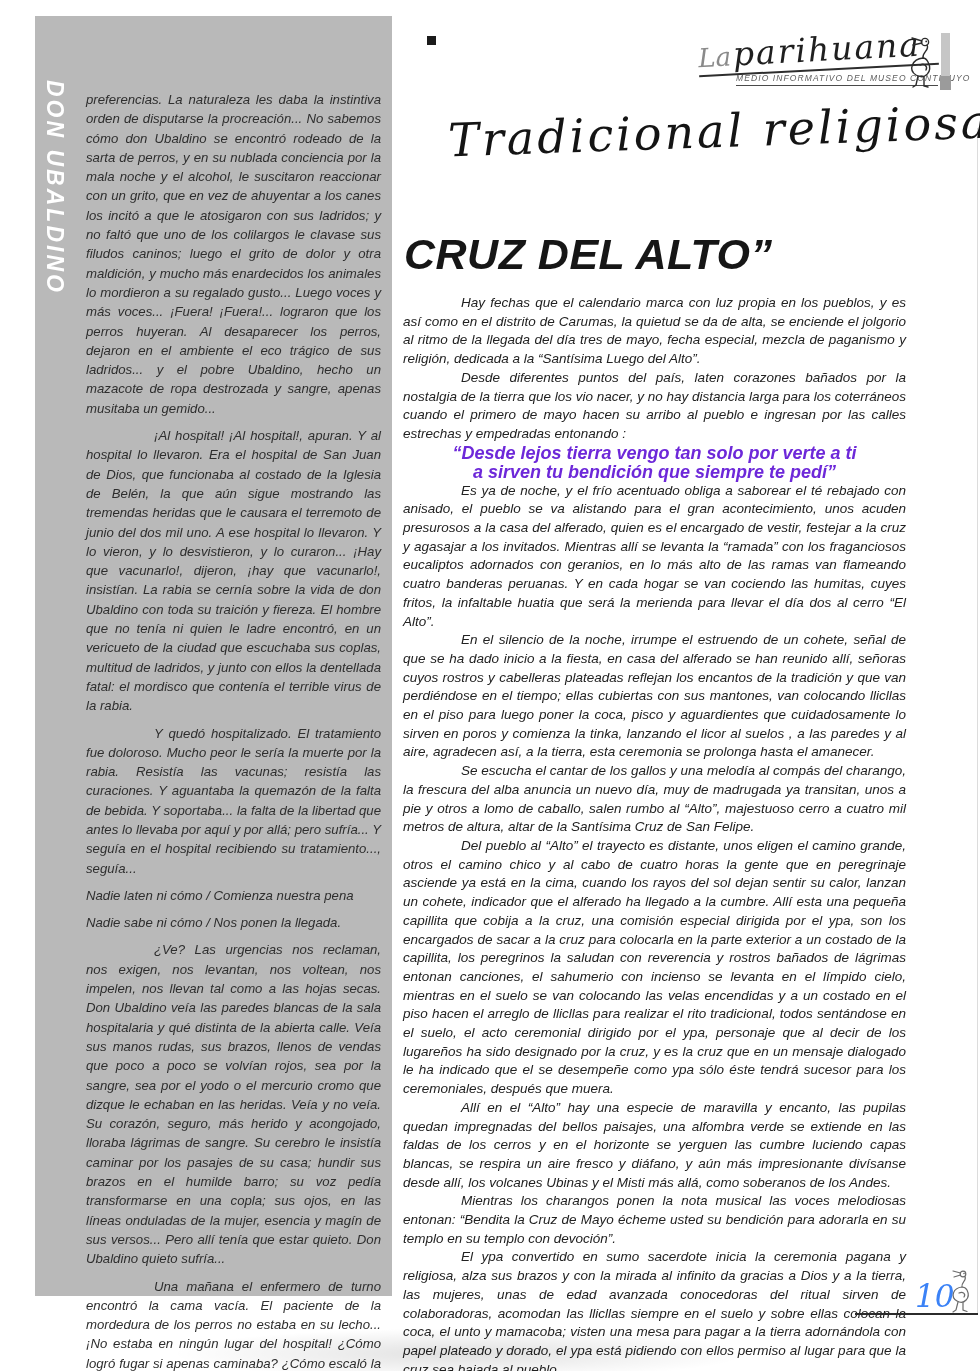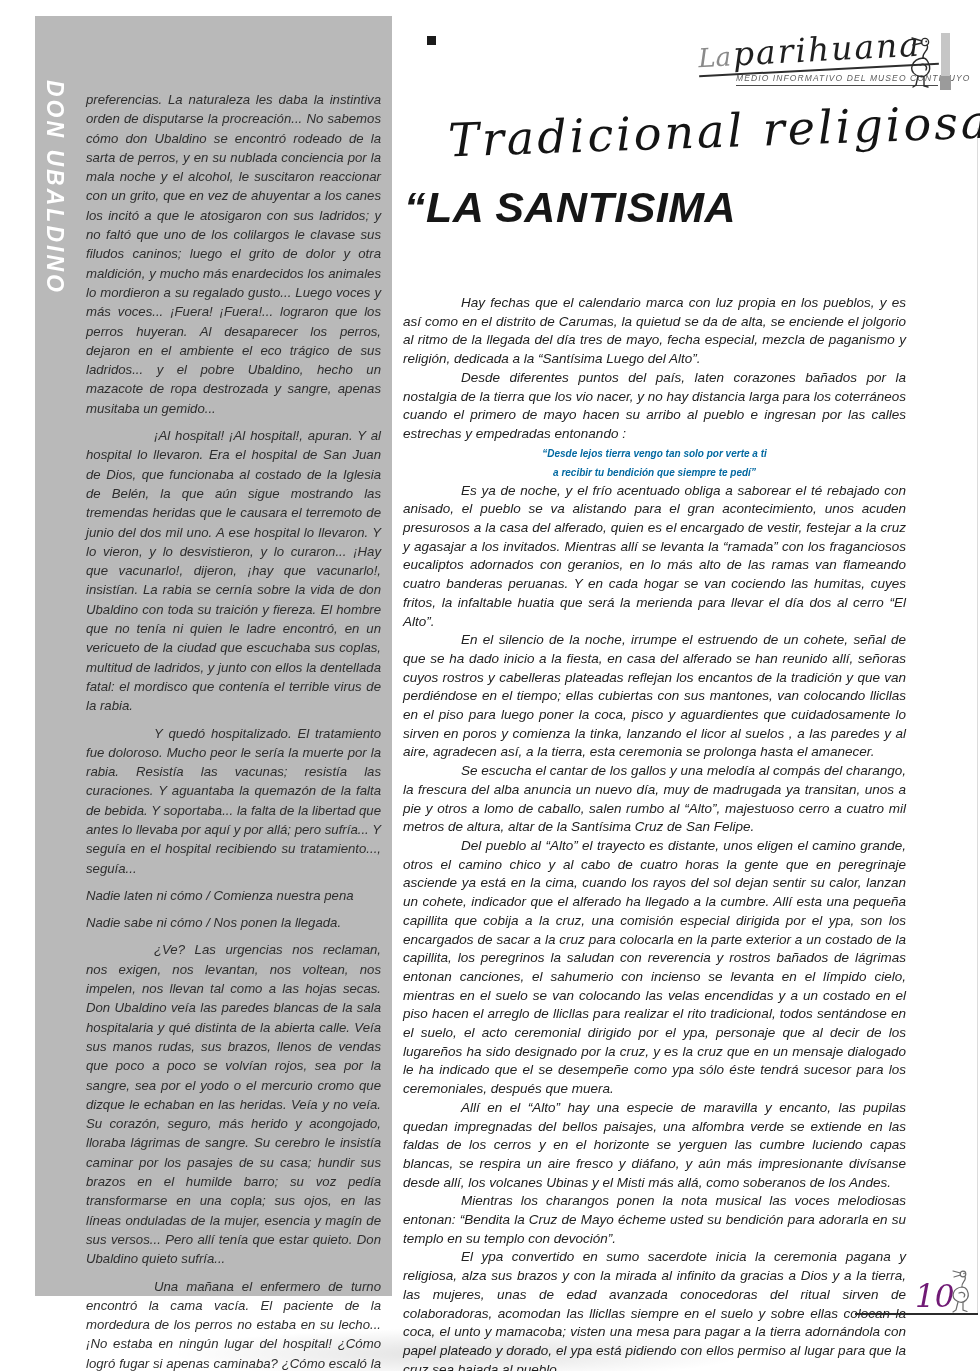--- a/index.html
+++ b/index.html
@@ -39,25 +39,25 @@
               font-style:italic;font-size:46px;color:#141414;letter-spacing:3px;
               transform:rotate(-2deg);white-space:nowrap;}
   .title{position:absolute;left:404px;top:184px;margin:0;font-size:43px;font-weight:bold;
          font-style:italic;line-height:47px;letter-spacing:0.5px;color:#161616;}
 
   
   .abody{position:absolute;left:403px;top:294px;width:503px;font-style:italic;
          font-size:13.5px;line-height:18.7px;text-align:justify;color:#222;}
   .abody p{margin:0;}
   .abody .ind{text-indent:58px;}
-  .song{text-align:center;font-weight:bold;font-size:10px;line-height:19px;color:#0369a1;}
+  .song{text-align:center;font-weight:bold;font-size:18px;line-height:19px;color:#6d28d9;}
 
   
   .pageno{position:absolute;left:915px;top:1278px;font-family:"DejaVu Serif",serif;
-          font-style:italic;font-size:31px;color:#701a75;}
+          font-style:italic;font-size:31px;color:#3b82f6;}
   .page-rule{position:absolute;left:855px;top:1313px;width:123px;height:2px;background:#2b2b2b;}
   .foot-bird{position:absolute;left:941px;top:1268px;}
   .scan-shadow{position:absolute;left:170px;top:1328px;width:580px;height:43px;
                background:radial-gradient(ellipse at 50% 60%,rgba(0,0,0,0.12),rgba(0,0,0,0) 70%);}
 </style>
 </head>
 <body>
 
 <div class="page">
 
@@ -93,29 +93,30 @@
     </g>
     <circle cx="28.2" cy="7.4" r="0.9" fill="#2c2c2c"></circle>
   </svg>
   <div class="edge-bar"></div>
   <div class="edge-bar-cap"></div>
   <div class="right-rule"></div>
   <div class="artifact"></div>
 
   <div class="script-sub">Tradicional religiosa</div>
   <h2 class="title">
-    <span>“LA SANTISIMA</span><br>
+    <br>
+    <span>CRUZ DEL ALTO”</span>
   </h2>
 
   <section class="abody">
     <p class="ind">Hay fechas que el calendario marca con luz propia en los pueblos, y es así como en el distrito de Carumas, la quietud se da de alta, se enciende el jolgorio al ritmo de la llegada del día tres de mayo, fecha especial, mezcla de paganismo y religión, dedicada a la “Santísima Luego del Alto”.</p>
     <p class="ind">Desde diferentes puntos del país, laten corazones bañados por la nostalgia de la tierra que los vio nacer, y no hay distancia larga para los coterráneos cuando el primero de mayo hacen su arribo al pueblo e ingresan por las calles estrechas y empedradas entonando :</p>
     <div class="song">
       <div>“Desde lejos tierra vengo tan solo por verte a ti</div>
-      <div>a recibir tu bendición que siempre te pedí”</div>
+      <div>a sirven tu bendición que siempre te pedí”</div>
     </div>
     <p class="ind">Es ya de noche, y el frío acentuado obliga a saborear el té rebajado con anisado, el pueblo se va alistando para el gran acontecimiento, unos acuden presurosos a la casa del alferado, quien es el encargado de vestir, festejar a la cruz y agasajar a los invitados. Mientras allí se levanta la “ramada” con los fraganciosos eucaliptos adornados con geranios, en lo más alto de las ramas van flameando cuatro banderas peruanas. Y en cada hogar se van cociendo las humitas, cuyes fritos, la infaltable huatia que será la merienda para llevar el día dos al cerro “El Alto”.</p>
     <p class="ind">En el silencio de la noche, irrumpe el estruendo de un cohete, señal de que se ha dado inicio a la fiesta, en casa del alferado se han reunido allí, señoras cuyos rostros y cabelleras plateadas reflejan los encantos de la tradición y que van perdiéndose en el tiempo; ellas cubiertas con sus mantones, van colocando llicllas en el piso para luego poner la coca, pisco y aguardientes que cuidadosamente lo sirven en poros y comienza la tinka, lanzando el licor al suelos , a las paredes y al aire, agradecen así, a la tierra, esta ceremonia se prolonga hasta el amanecer.</p>
     <p class="ind">Se escucha el cantar de los gallos y una melodía al compás del charango, la frescura del alba anuncia un nuevo día, muy de madrugada ya transitan, unos a pie y otros a lomo de caballo, salen rumbo al “Alto”, majestuoso cerro a cuatro mil metros de altura, altar de la Santísima Cruz de San Felipe.</p>
     <p class="ind">Del pueblo al “Alto” el trayecto es distante, unos eligen el camino grande, otros el camino chico y al cabo de cuatro horas la gente que en peregrinaje asciende ya está en la cima, cuando los rayos del sol dejan sentir su calor, lanzan un cohete, indicador que el alferado ha llegado a la cumbre. Allí esta una pequeña capillita que cobija a la cruz, una comisión especial dirigida por el ypa, son los encargados de sacar a la cruz para colocarla en la parte exterior a un costado de la capillita, los peregrinos la saludan con reverencia y rostros bañados de lágrimas entonan canciones, el sahumerio con incienso se levanta en el límpido cielo, mientras en el suelo se van colocando las velas encendidas y a un costado en el piso hacen el arreglo de llicllas para realizar el rito tradicional, todos sentándose en el suelo, el acto ceremonial dirigido por el ypa, personaje que al decir de los lugareños ha sido designado por la cruz, y es la cruz que en un mensaje dialogado le ha indicado que el se desempeñe como ypa sólo éste tendrá sucesor para los ceremoniales, después que muera.</p>
     <p class="ind">Allí en el “Alto” hay una especie de maravilla y encanto, las pupilas quedan impregnadas del bellos paisajes, una alfombra verde se extiende en las faldas de los cerros y en el horizonte se yerguen las cumbre luciendo capas blancas, se respira un aire fresco y diáfano, y aún más impresionante divísanse desde allí, los volcanes Ubinas y el Misti más allá, como soberanos de los Andes.</p>
     <p class="ind">Mientras los charangos ponen la nota musical las voces melodiosas entonan: “Bendita la Cruz de Mayo écheme usted su bendición para adorarla en su templo en su templo con devoción”.</p>
     <p class="ind">El ypa convertido en sumo sacerdote inicia la ceremonia pagana y religiosa, alza sus brazos y con la mirada al infinito da gracias a Dios y a la tierra, las mujeres, unas de edad avanzada conocedoras del ritual sirven de colaboradoras, acomodan las llicllas siempre en el suelo y sobre ellas colocan la coca, el unto y mamacoba; visten una mesa para pagar a la tierra adornándola con papel plateado y dorado, el ypa está pidiendo con ellos permiso al lugar para que la cruz sea bajada al pueblo.</p>
   </section>
 

